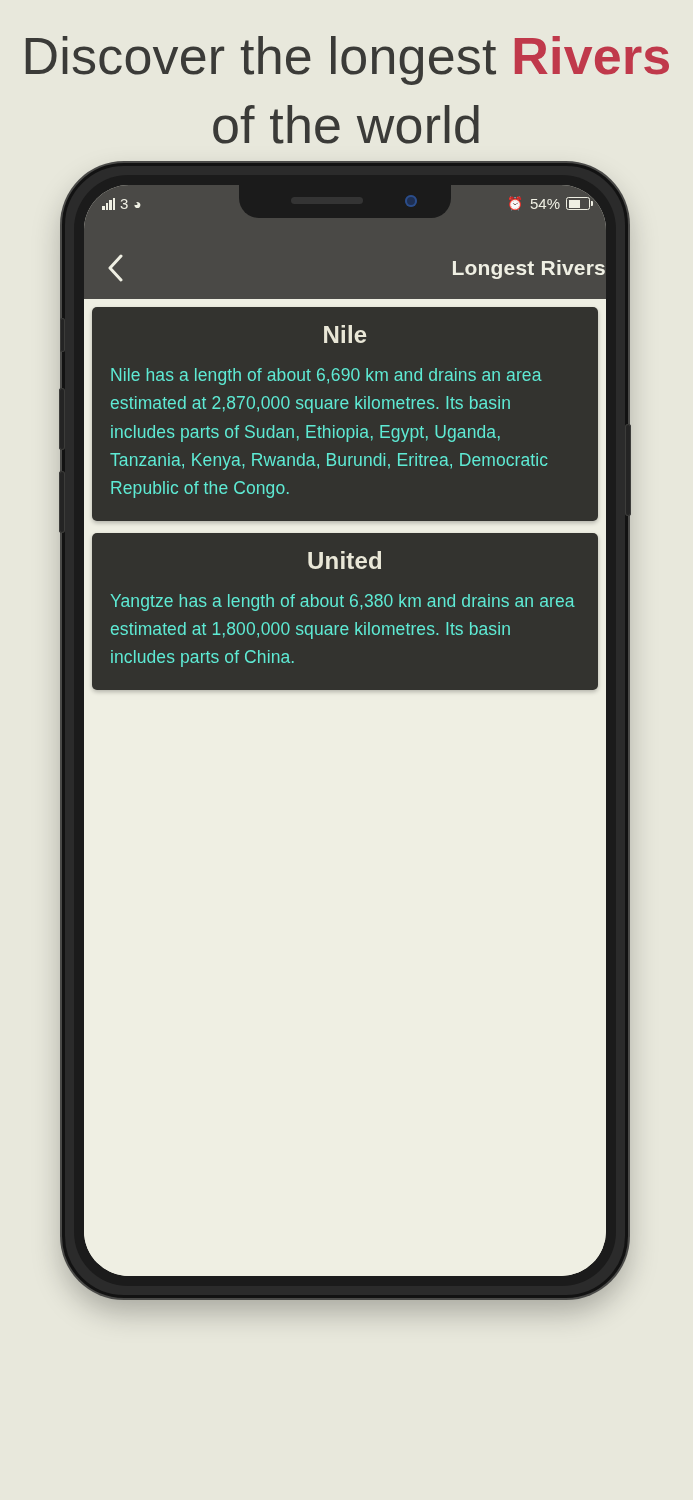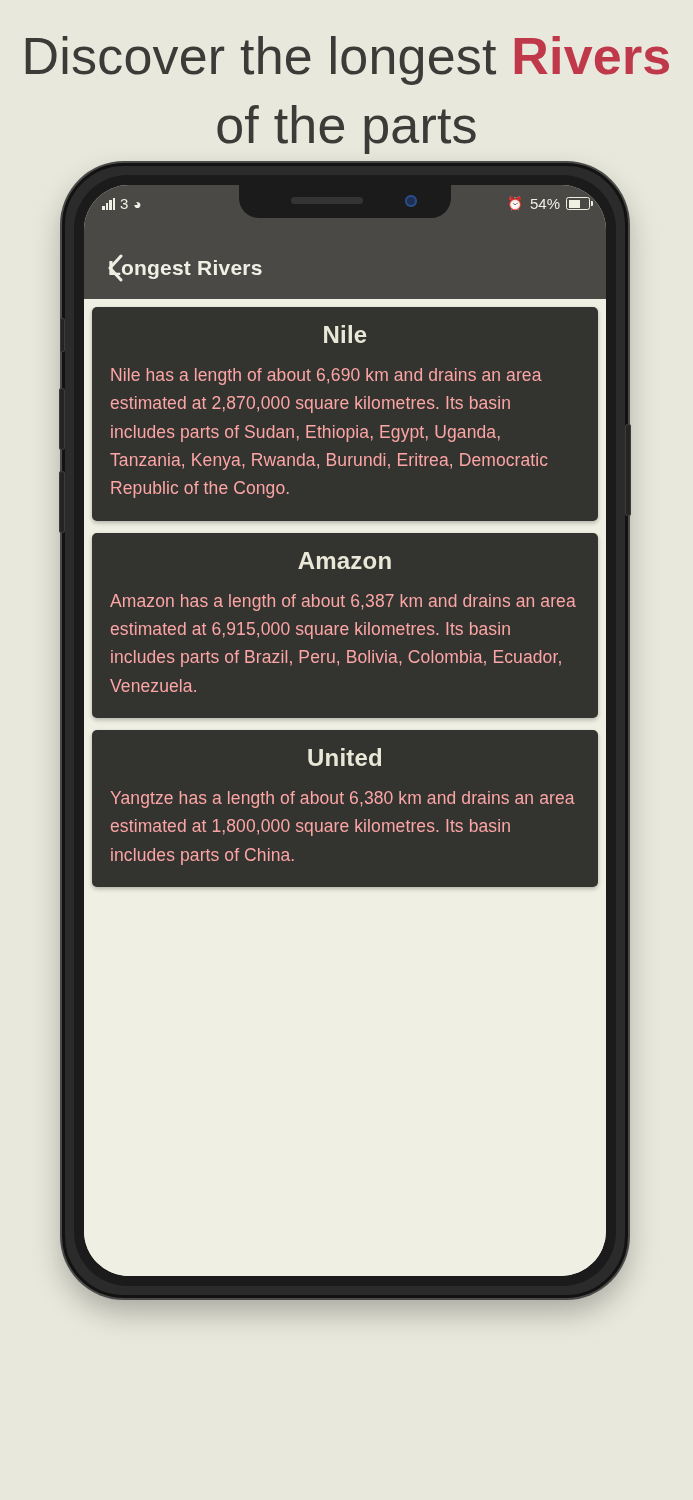--- a/index.html
+++ b/index.html
@@ -187,21 +187,21 @@
     display: block;
   }
 
   
   .appbar {
     height: 62px;
     background: #4a4946;
     position: relative;
     display: flex;
     align-items: center;
-    justify-content: flex-start;
+    justify-content: flex-end;
     padding-left: 24px;
   }
   .appbar .title {
     color: #efefe3;
     font-size: 21px;
     font-weight: bold;
     letter-spacing: 0.2px;
   }
   .back-btn {
     position: absolute;
@@ -234,21 +234,21 @@
   }
   .card-title {
     color: #e9e7d7;
     font-size: 24px;
     font-weight: bold;
     text-align: center;
     margin-bottom: 12px;
     letter-spacing: 0.2px;
   }
   .card-text {
-    color: #fca5a5;
+    color: #5eead4;
     font-size: 17.5px;
     line-height: 1.62;
     letter-spacing: 0.1px;
   }
 
   
   .tabbar {
     height: 54px;
     background: #4a4946;
     display: flex;
@@ -264,21 +264,21 @@
   }
   .tab.active {
     color: #86efac;
   }
 </style>
 </head>
 <body>
 
 <div class="headline">
   <span>Discover the longest </span><span class="accent">Rivers</span>
-  <span class="line2">of the parts</span>
+  <span class="line2">of the world</span>
 </div>
 
 <div class="phone-wrap">
   <div class="phone-body">
     <div class="btn-side btn-mute"></div>
     <div class="btn-side btn-vol-up"></div>
     <div class="btn-side btn-vol-dn"></div>
     <div class="btn-side btn-power"></div>
 
     <div class="phone-inner-ring"></div>
@@ -318,24 +318,20 @@
         <div class="title">Longest Rivers</div>
       </div>
 
       <div class="content">
 
         <div class="card">
           <div class="card-title">Nile</div>
           <div class="card-text">Nile has a length of about 6,690 km and drains an area estimated at 2,870,000 square kilometres. Its basin includes parts of Sudan, Ethiopia, Egypt, Uganda, Tanzania, Kenya, Rwanda, Burundi, Eritrea, Democratic Republic of the Congo.</div>
         </div>
 
-        <div class="card">
-          <div class="card-title">Amazon</div>
-          <div class="card-text">Amazon has a length of about 6,387 km and drains an area estimated at 6,915,000 square kilometres. Its basin includes parts of Brazil, Peru, Bolivia, Colombia, Ecuador, Venezuela.</div>
-        </div>
 
         <div class="card">
           <div class="card-title">United</div>
           <div class="card-text">Yangtze has a length of about 6,380 km and drains an area estimated at 1,800,000 square kilometres. Its basin includes parts of China.</div>
         </div>
 
 
       </div>
 
       <div class="tabbar">

